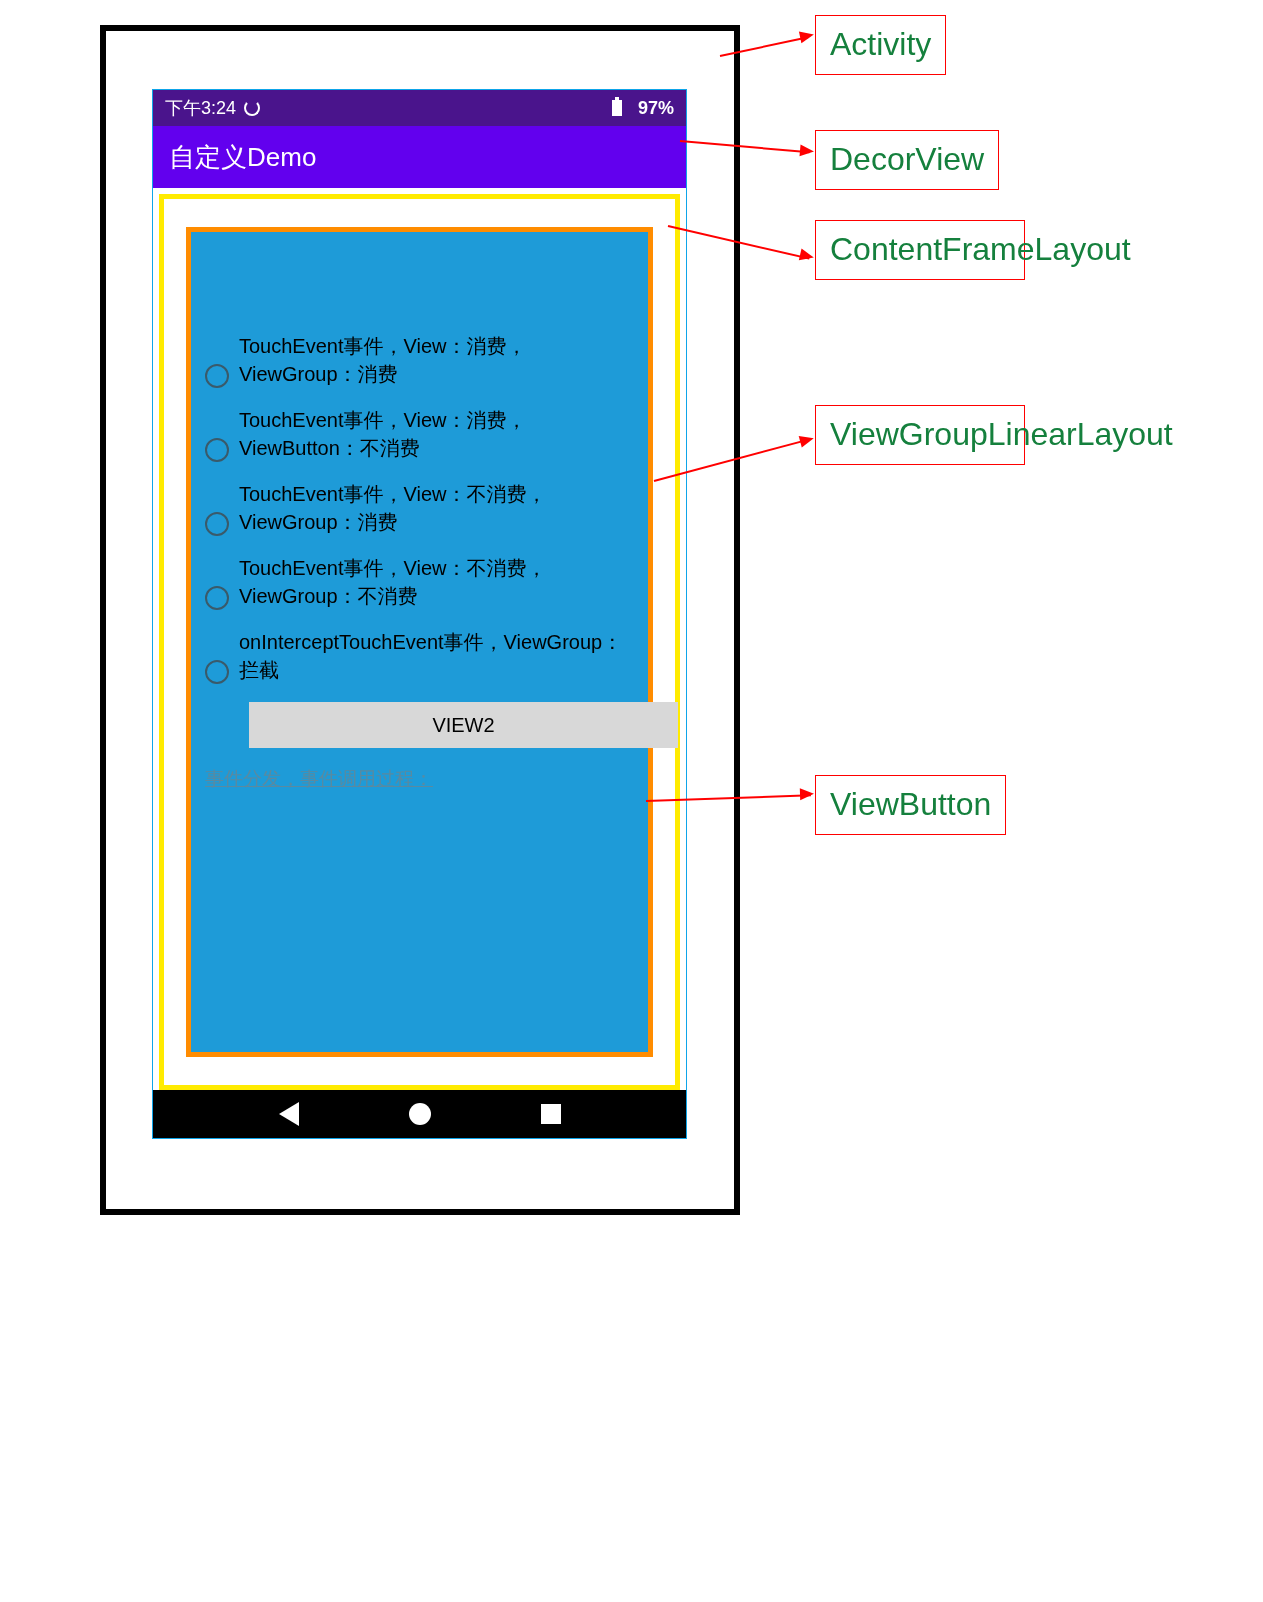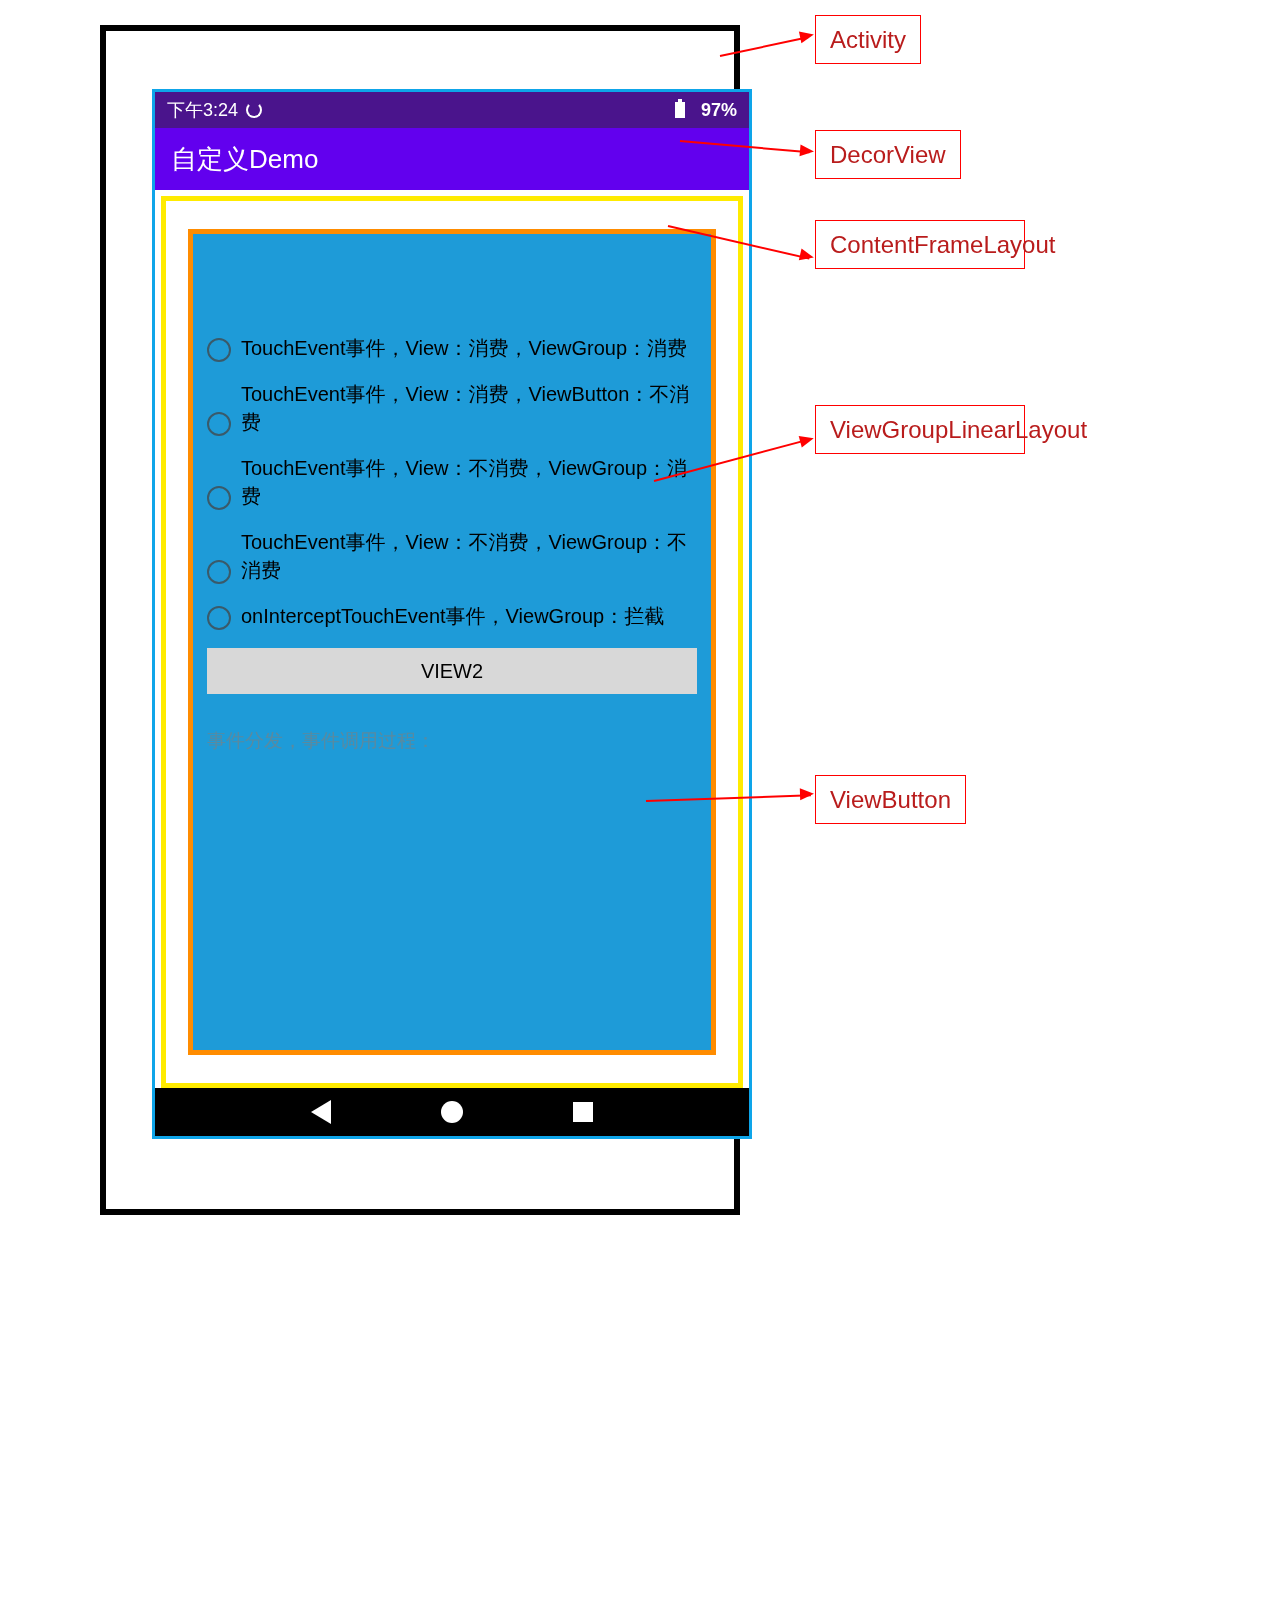--- a/index.html
+++ b/index.html
@@ -2,47 +2,47 @@
 <html><head>
 <meta charset="utf-8">
 <style>
 * { box-sizing: border-box; margin: 0; padding: 0; }
 body { font-family: Arial, sans-serif; background: #fff; width: 1263px; height: 1602px; position: relative; }
 
 .diagram-container { position: absolute; left: 100px; top: 25px; width: 640px; height: 1190px; }
 
 .activity-frame { position: absolute; left: 0; top: 0; width: 640px; height: 1190px; border: 6px solid #000; background: #fff; }
 
-.decor-view { position: absolute; left: 46px; top: 58px; width: 600px; height: 1050px; border: 3px solid #0ea5e9; background: #fff; }
+.decor-view { position: absolute; left: 46px; top: 58px; width: 535px; height: 1050px; border: 1px solid #0ea5e9; background: #fff; }
 
 .status-bar { position: absolute; left: 0; top: 0; right: 0; height: 36px; background: #4a148c; color: #fff; display: flex; align-items: center; padding: 0 12px; font-size: 18px; }
 .status-left { display: flex; align-items: center; gap: 8px; }
 .status-right { margin-left: auto; display: flex; align-items: center; gap: 16px; font-weight: bold; }
 
 .app-bar { position: absolute; left: 0; top: 36px; right: 0; height: 62px; background: #6200ee; color: #fff; display: flex; align-items: center; padding: 0 16px; font-size: 26px; font-weight: 500; }
 
 .content-frame { position: absolute; left: 6px; top: 104px; right: 6px; bottom: 48px; border: 5px solid #ffeb00; background: #fff; }
 
 .viewgroup-linear { position: absolute; left: 22px; top: 28px; right: 22px; bottom: 28px; border: 5px solid #ff8c00; background: #1e9bd8; padding: 100px 14px 14px 14px; }
 
 .radio-item { display: flex; align-items: flex-end; gap: 10px; margin-bottom: 18px; }
 .radio-circle { flex-shrink: 0; width: 24px; height: 24px; border: 2.5px solid #3a5a6a; border-radius: 50%; margin-top: 2px; }
 .radio-label { font-size: 20px; color: #000; line-height: 1.4; }
 
 .view-button { width: 100%; height: 50px; background: #d8d8d8; border: 5px solid #00c830; display: flex; align-items: center; justify-content: center; font-size: 20px; font-weight: 500; color: #000; margin-top: 8px; }
-.view-button2 { width: 100%; height: 46px; background: #d8d8d8; border: none; display: flex; align-items: center; justify-content: center; font-size: 20px; font-weight: 500; color: #000; margin-top: 14px; }
+.view-button2 { width: 100%; height: 46px; background: #d8d8d8; border: none; display: flex; align-items: center; justify-content: center; font-size: 20px; font-weight: 500; color: #000; margin-top: 14px; margin-left: 44px; }
 
-.footer-text { margin-top: 34px; font-size: 19px; color: #5a8aa0; }
+.footer-text { margin-top: 18px; font-size: 19px; color: #5a8aa0; text-decoration: underline; }
 
 .nav-bar { position: absolute; left: 0; bottom: 0; right: 0; height: 48px; background: #000; display: flex; align-items: center; justify-content: center; gap: 110px; }
 .nav-back { width: 0; height: 0; border-top: 12px solid transparent; border-bottom: 12px solid transparent; border-right: 20px solid #fff; }
 .nav-home { width: 22px; height: 22px; background: #fff; border-radius: 50%; }
 .nav-recent { width: 20px; height: 20px; background: #fff; }
 
-.annotation { position: absolute; border: 1.5px solid #ff0000; color: #b91c1c; font-size: 24px; padding: 8px 14px; background: #fff; line-height: 1.3; }
+.annotation { position: absolute; border: 1.5px solid #ff0000; color: #15803d; font-size: 32px; padding: 8px 14px; background: #fff; line-height: 1.3; }
 .ann-activity { left: 815px; top: 15px; }
 .ann-decor { left: 815px; top: 130px; }
 .ann-content { left: 815px; top: 220px; width: 210px; }
 .ann-viewgroup { left: 815px; top: 405px; width: 210px; }
 .ann-viewbutton { left: 815px; top: 775px; }
 
 .arrow-line { position: absolute; height: 2px; background: #ff0000; transform-origin: left center; }
 .arrow-head { position: absolute; width: 0; height: 0; border-top: 6px solid transparent; border-bottom: 6px solid transparent; border-left: 14px solid #ff0000; }
 
 .refresh-icon { display: inline-block; width: 16px; height: 16px; border: 2px solid #fff; border-radius: 50%; border-top-color: transparent; position: relative; }

